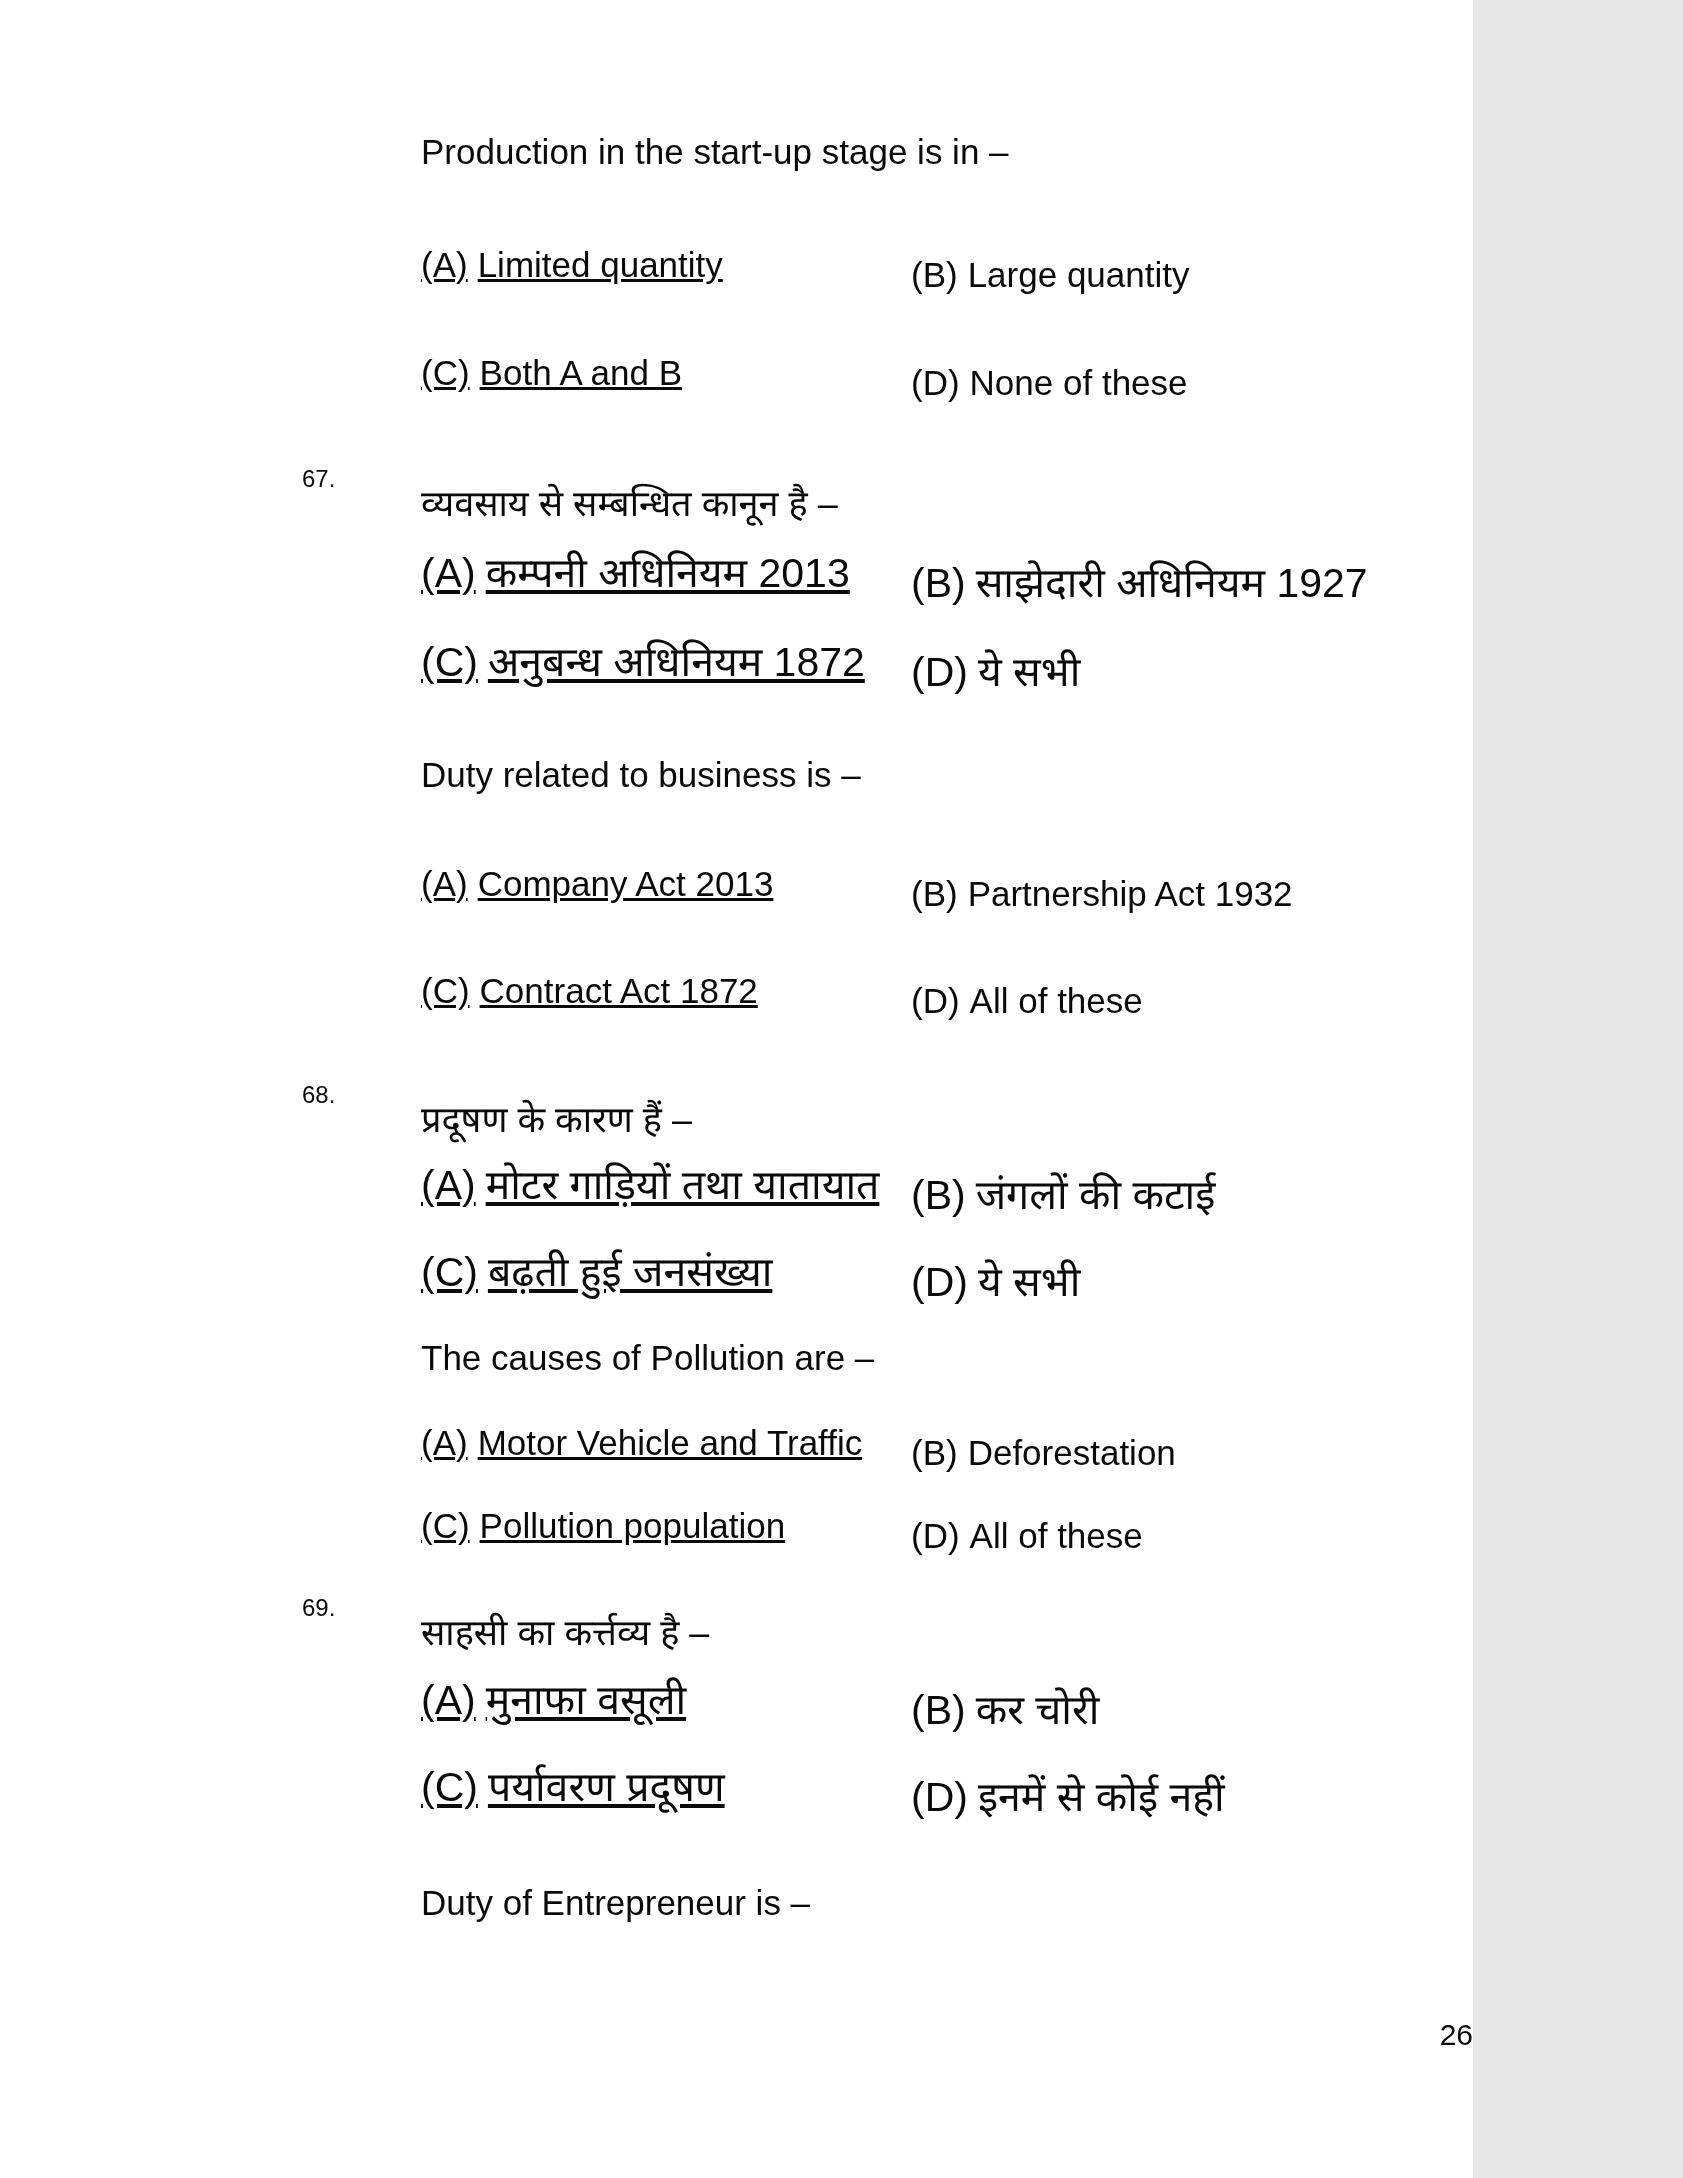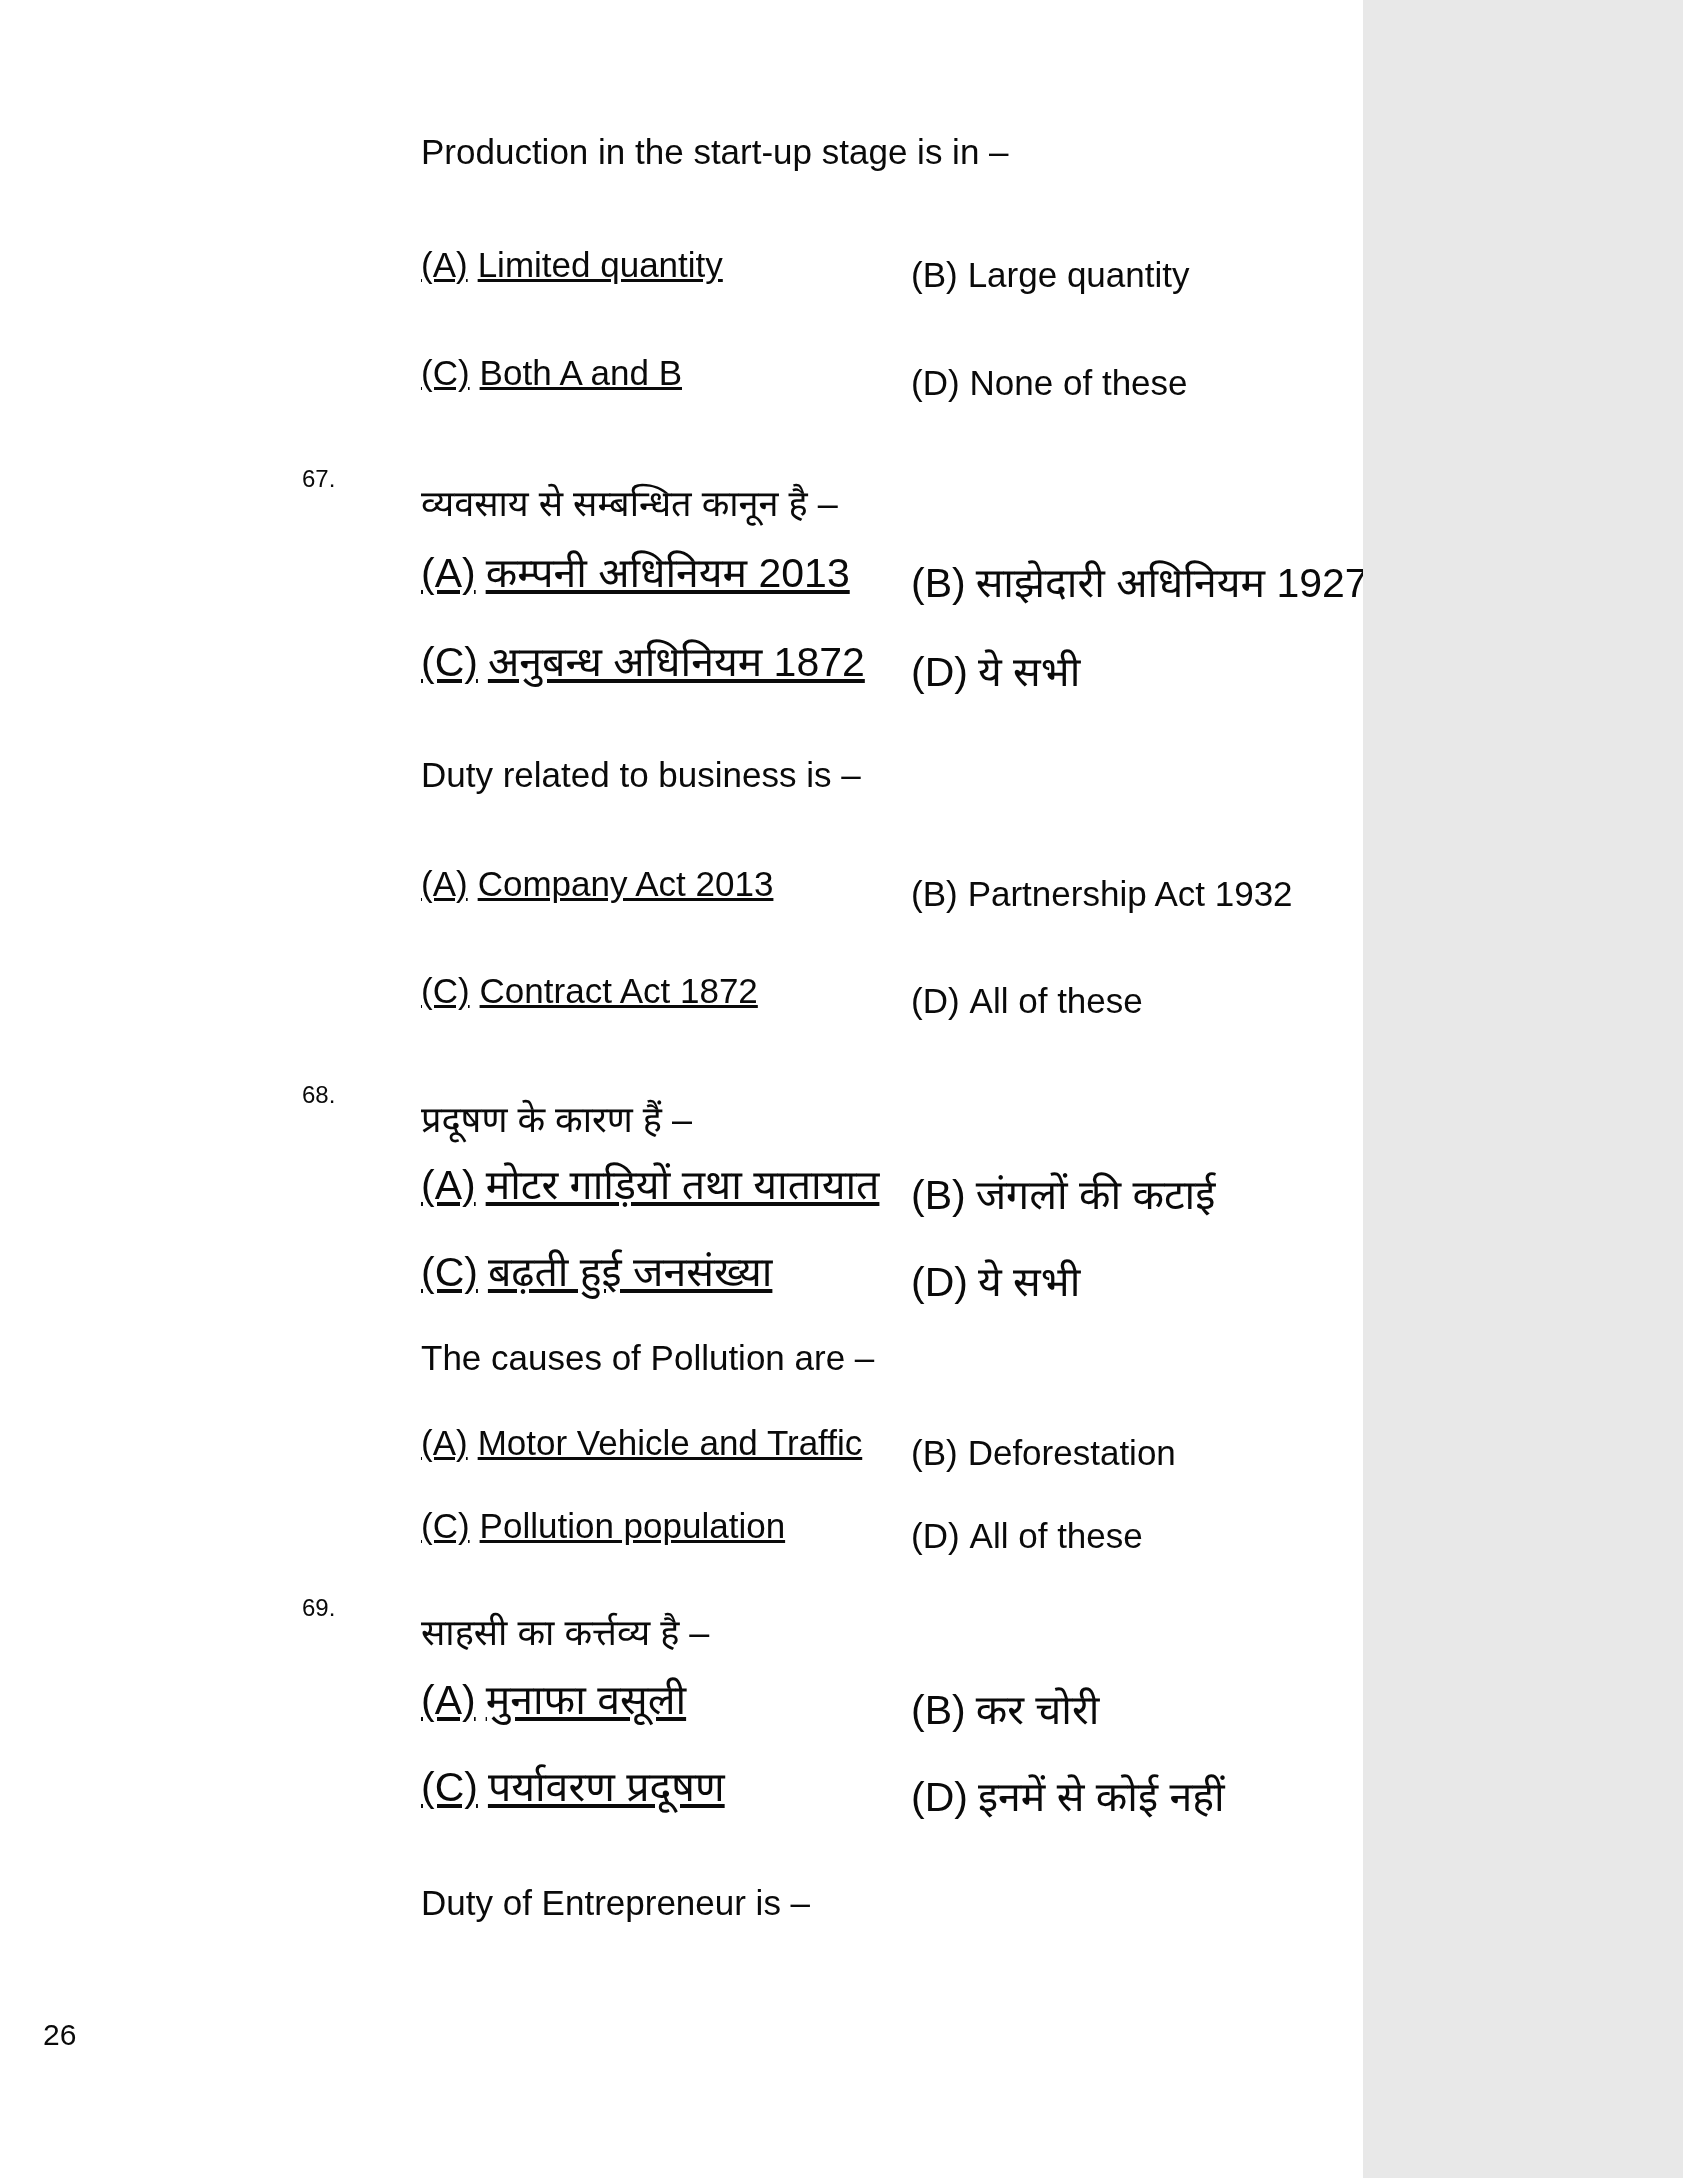--- a/index.html
+++ b/index.html
@@ -1,18 +1,18 @@
 <!DOCTYPE html>
 <html><head>
 <meta charset="utf-8">
 <style>
   html, body { margin: 0; padding: 0; background: #e8e8e8; }
   .page {
     position: relative;
-    width: 1363px;
+    width: 1473px;
     height: 2178px;
     background: #ffffff;
     font-family: "Liberation Sans", "DejaVu Sans", sans-serif;
     color: #0a0a0a;
     overflow: hidden;
   }
   .line { position: absolute; left: 0; width: 100%; height: 0; }
   .qnum {
     position: absolute; left: 302px; top: 6px;
     font-size: 24px; white-space: nowrap;
@@ -22,21 +22,21 @@
     font-size: 35px; white-space: nowrap;
   }
   .qtext.hi { font-size: 36px; line-height: 1.35; margin-top: 21px; }
   .opt { position: absolute; top: 0; white-space: nowrap; font-size: 35px; }
   .opt.hi { font-size: 41px; line-height: 1.35; }
   .opt-left  { left: 421px; text-decoration: underline; }
   .opt-right { left: 911px; margin-top: 10px; }
   .opt .lbl { margin-right: 10px; }
   .page-number {
     position: absolute; left: 0; width: 100%; top: 2018px;
-    text-align: left; font-size: 30px;
+    text-align: right; font-size: 30px;
     padding-left: 43px; box-sizing: border-box;
   }
 </style>
 </head>
 <body>
 
 <div class="page">
 
   <div class="line" style="top:132px">
     <span class="qtext">Production in the start-up stage is in –</span>

